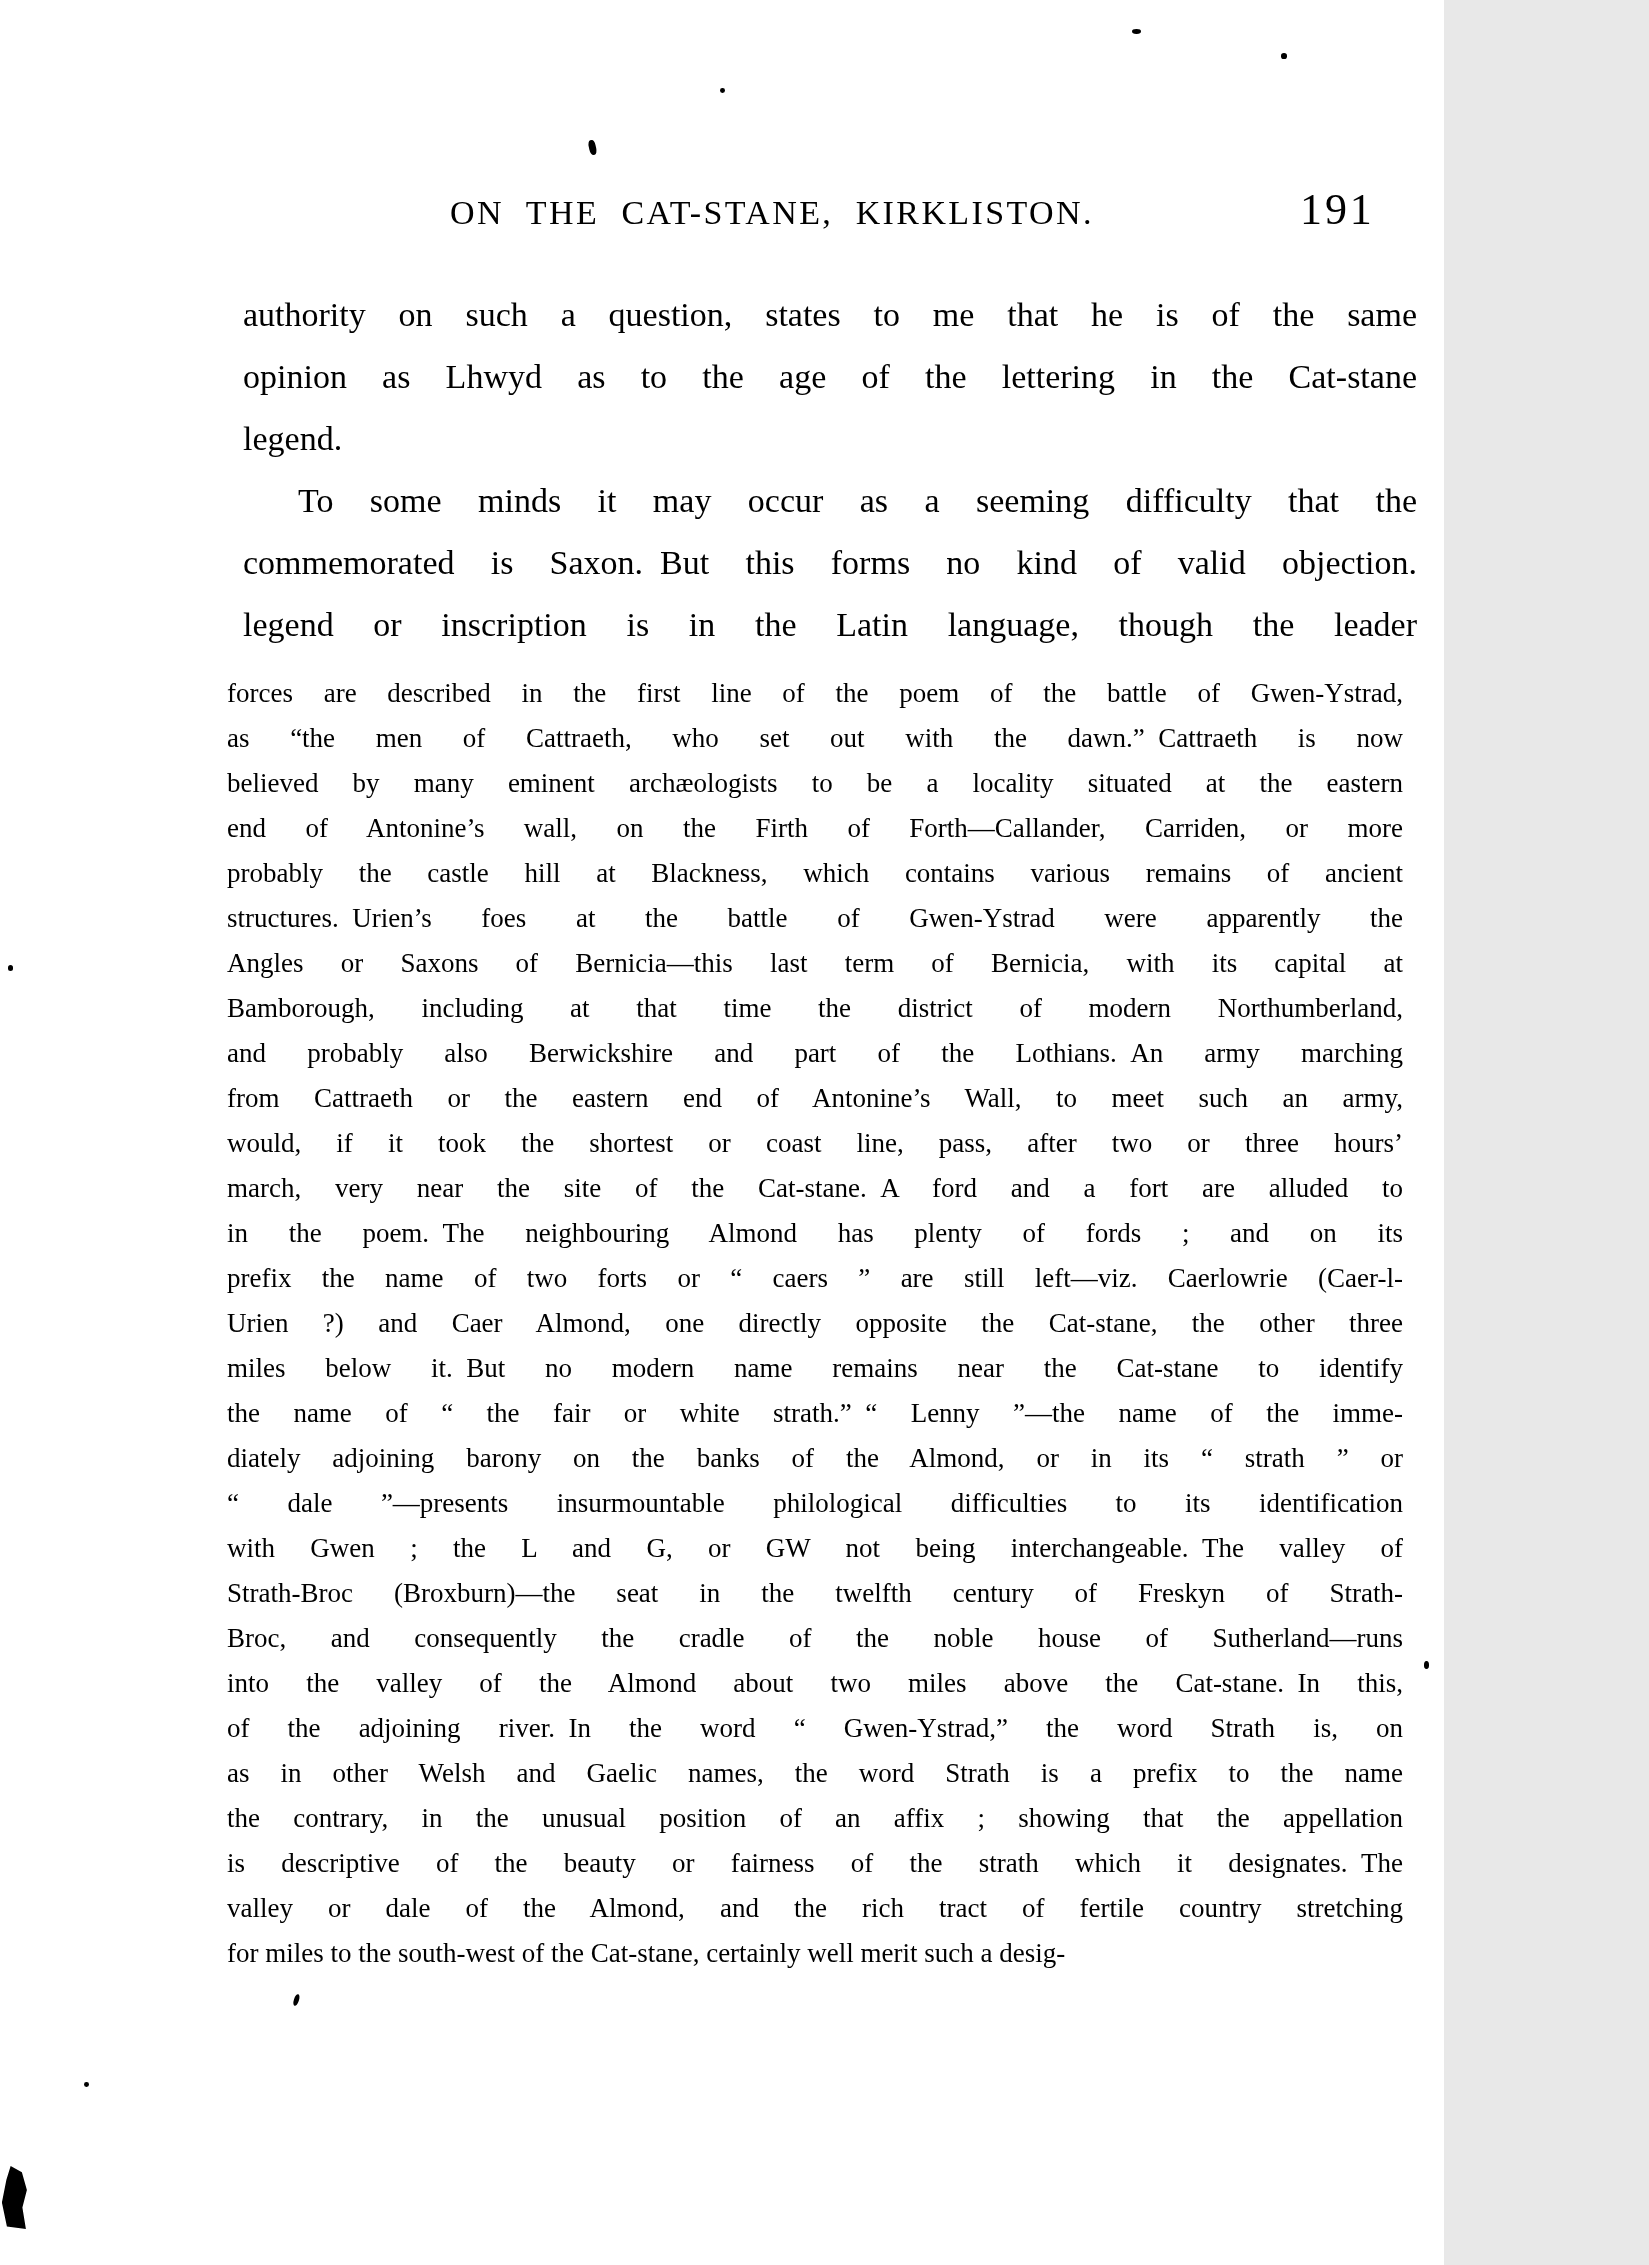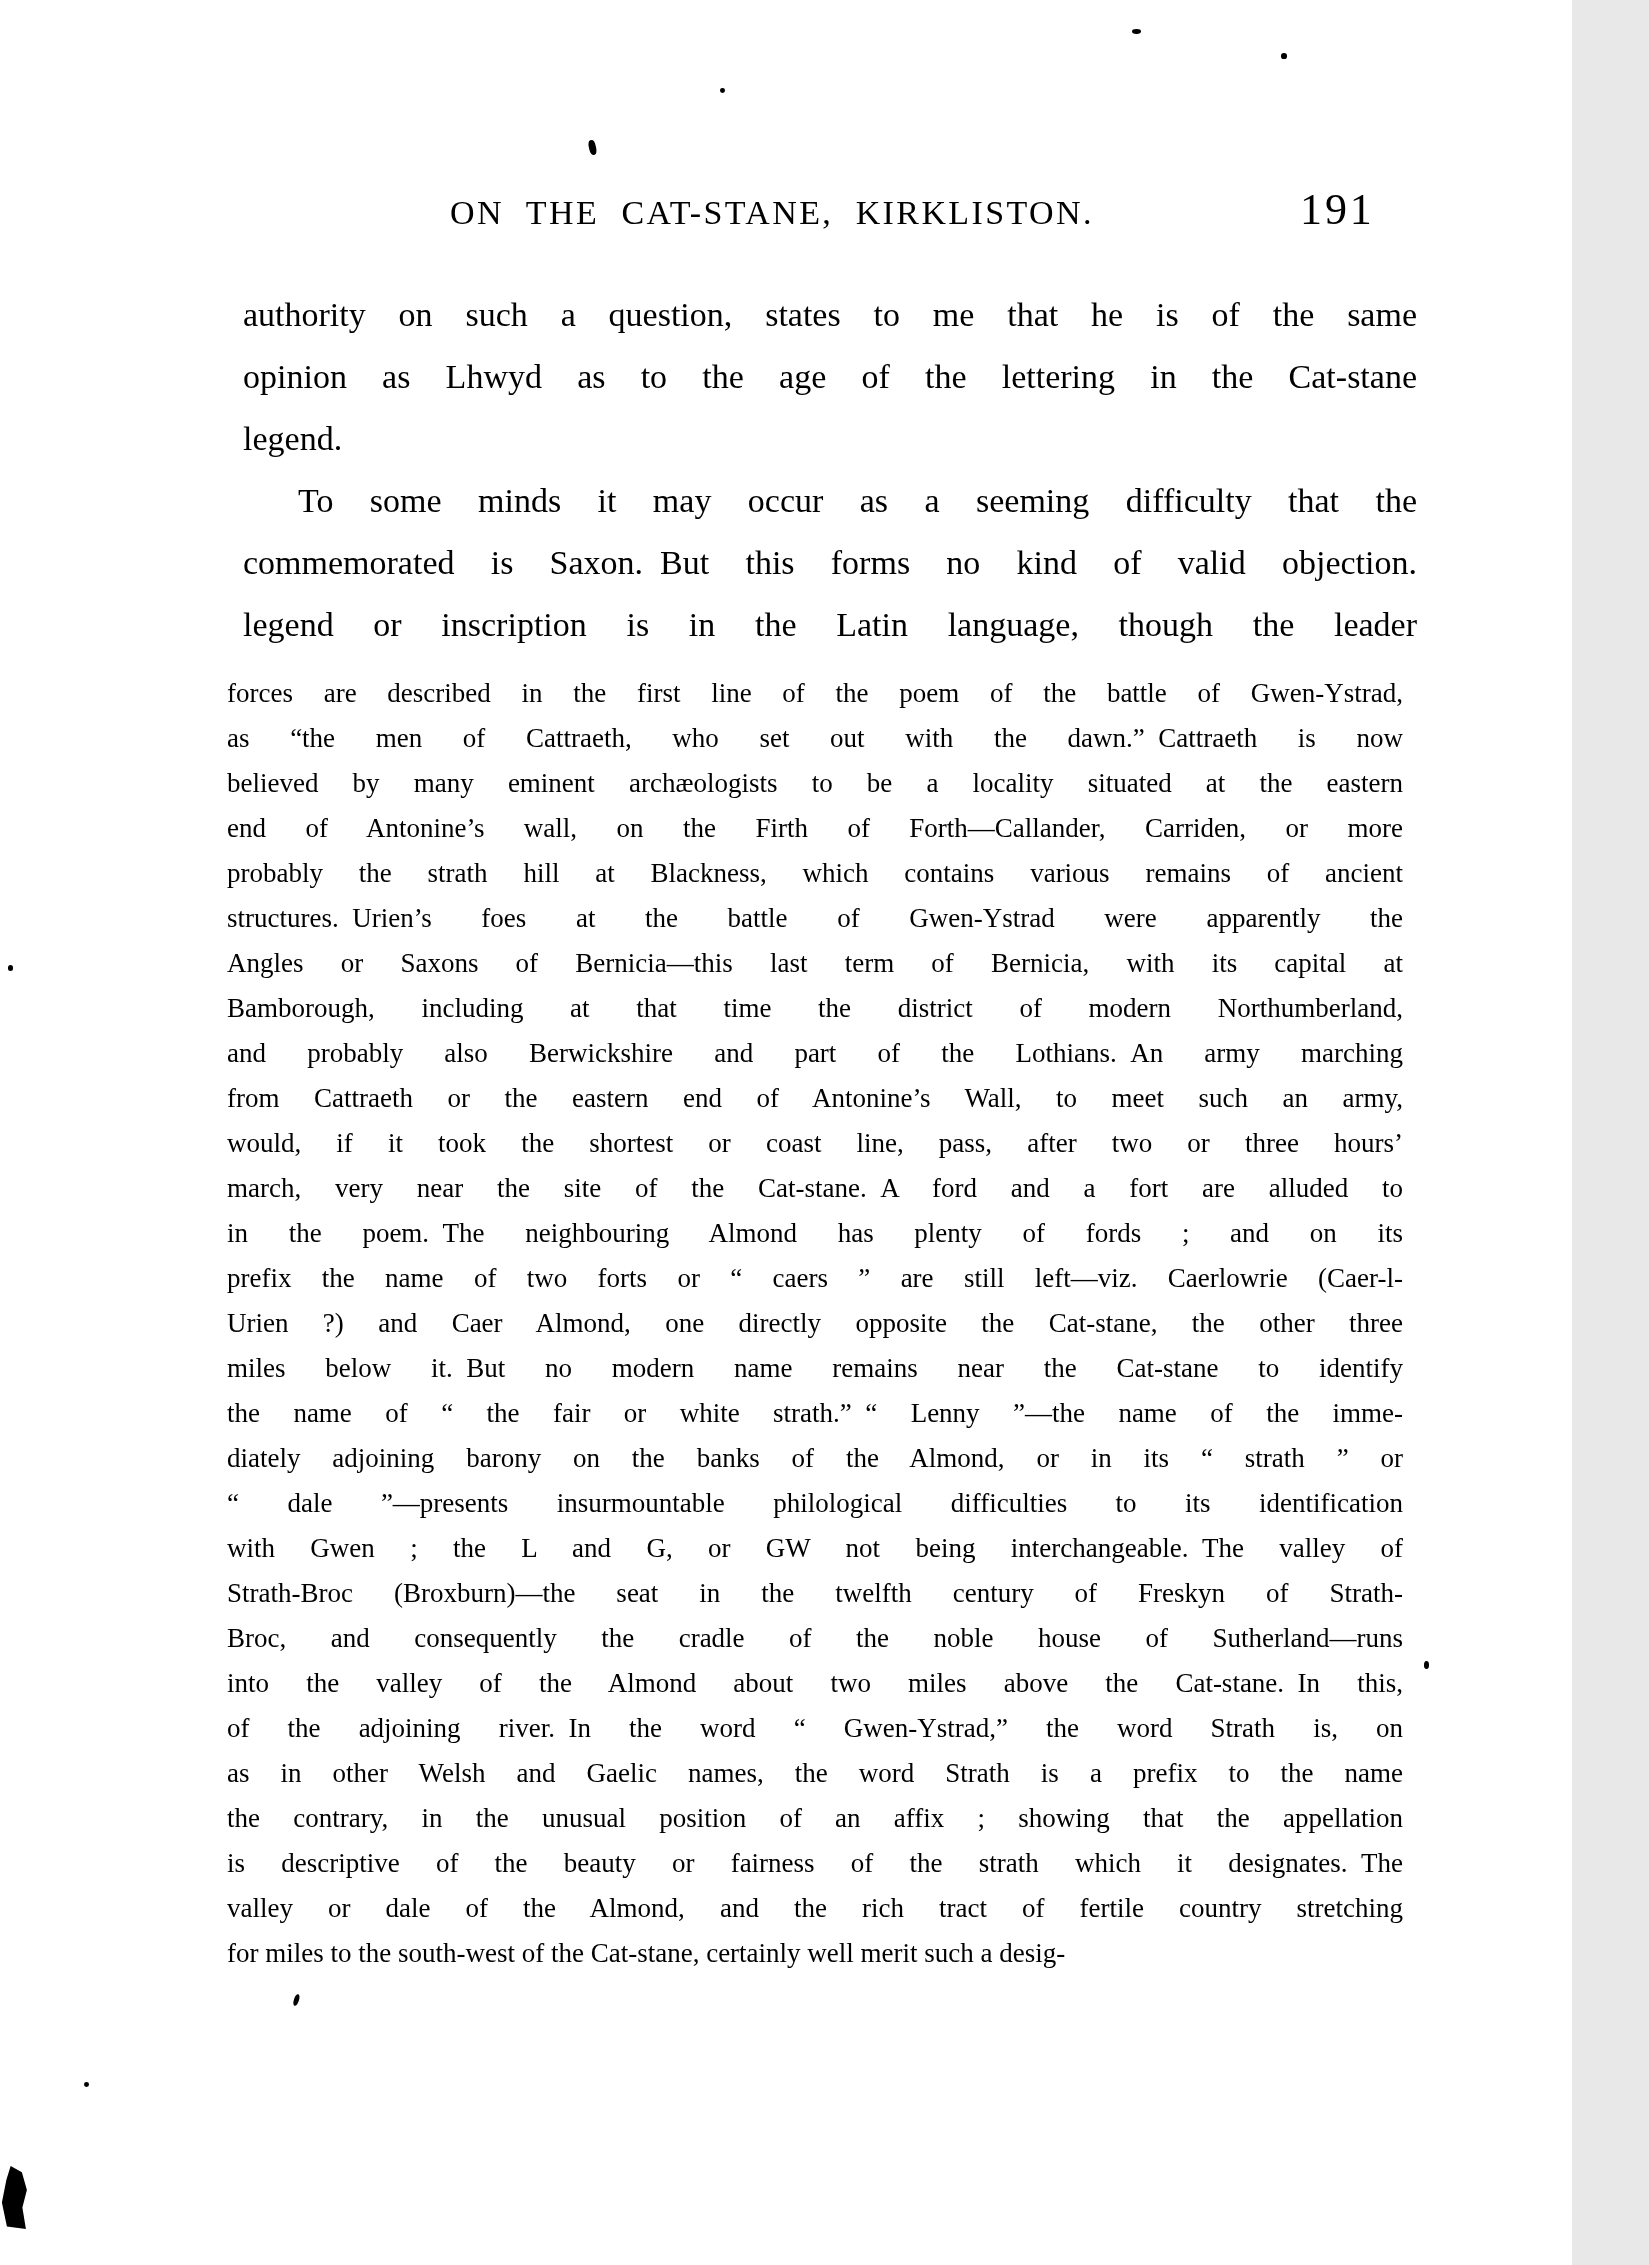--- a/index.html
+++ b/index.html
@@ -1,18 +1,18 @@
 <!DOCTYPE html>
 <html><head>
 <meta charset="utf-8">
 <style>
   html, body { margin:0; padding:0; background:#e8e8e8; }
   .page {
     position:relative;
-    width:1572px; height:2265px;
+    width:1444px; height:2265px;
     background:#ffffff;
     color:#000;
     font-family:"Liberation Serif", serif;
     overflow:hidden;
   }
   
   .running-title {
     position:absolute; top:194px; left:227px; width:1176px;
     padding-right:86px; box-sizing:border-box;
     text-align:center;
@@ -63,21 +63,21 @@
       <div class="tline just indent">To some minds it may occur as a seeming difficulty that the</div>
       <div class="tline just">commemorated is Saxon. But this forms no kind of valid objection.</div>
       <div class="tline just">legend or inscription is in the Latin language, though the leader</div>
     </div>
 
   <div class="footnote" id="footnote-text">
       <div class="tline just">forces are described in the first line of the poem of the battle of Gwen-Ystrad,</div>
       <div class="tline just">as “the men of Cattraeth, who set out with the dawn.” Cattraeth is now</div>
       <div class="tline just">believed by many eminent archæologists to be a locality situated at the eastern</div>
       <div class="tline just">end of Antonine’s wall, on the Firth of Forth—Callander, Carriden, or more</div>
-      <div class="tline just">probably the strath hill at Blackness, which contains various remains of ancient</div>
+      <div class="tline just">probably the castle hill at Blackness, which contains various remains of ancient</div>
       <div class="tline just">structures. Urien’s foes at the battle of Gwen-Ystrad were apparently the</div>
       <div class="tline just">Angles or Saxons of Bernicia—this last term of Bernicia, with its capital at</div>
       <div class="tline just">Bamborough, including at that time the district of modern Northumberland,</div>
       <div class="tline just">and probably also Berwickshire and part of the Lothians. An army marching</div>
       <div class="tline just">from Cattraeth or the eastern end of Antonine’s Wall, to meet such an army,</div>
       <div class="tline just">would, if it took the shortest or coast line, pass, after two or three hours’</div>
       <div class="tline just">march, very near the site of the Cat-stane. A ford and a fort are alluded to</div>
       <div class="tline just">in the poem. The neighbouring Almond has plenty of fords ; and on its</div>
       <div class="tline just">prefix the name of two forts or “ caers ” are still left—viz. Caerlowrie (Caer-l-</div>
       <div class="tline just">Urien ?) and Caer Almond, one directly opposite the Cat-stane, the other three</div>

